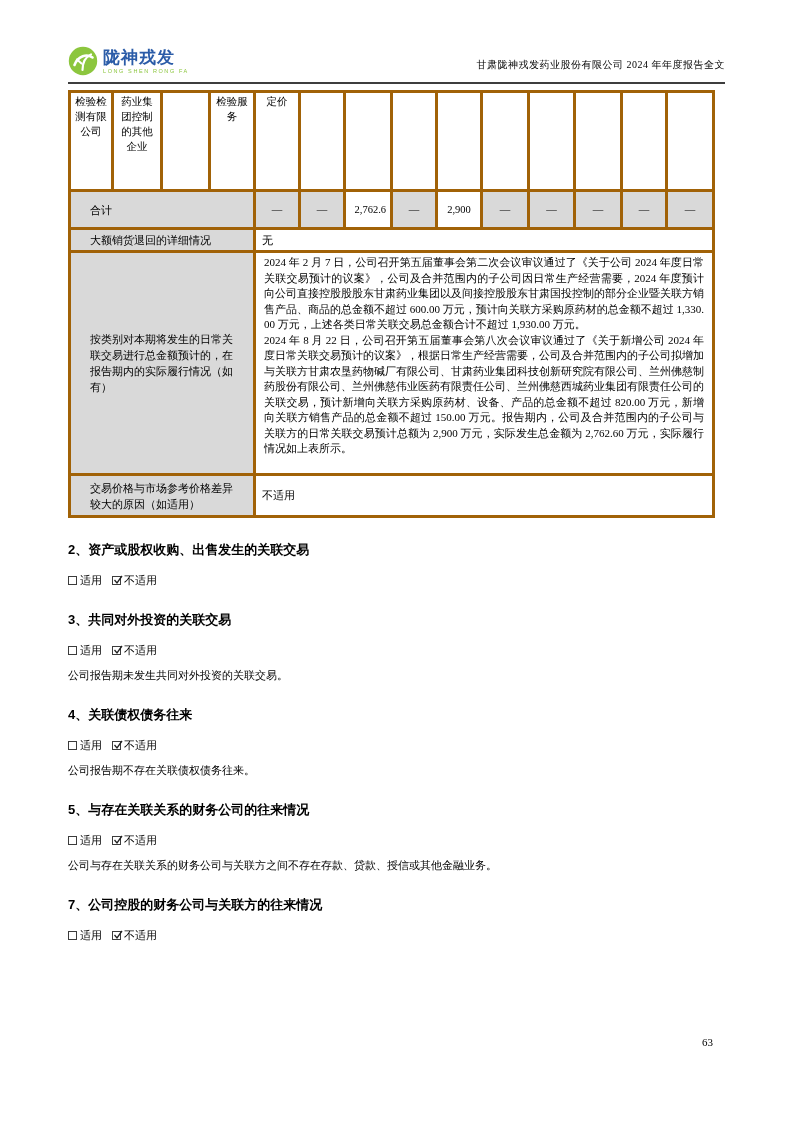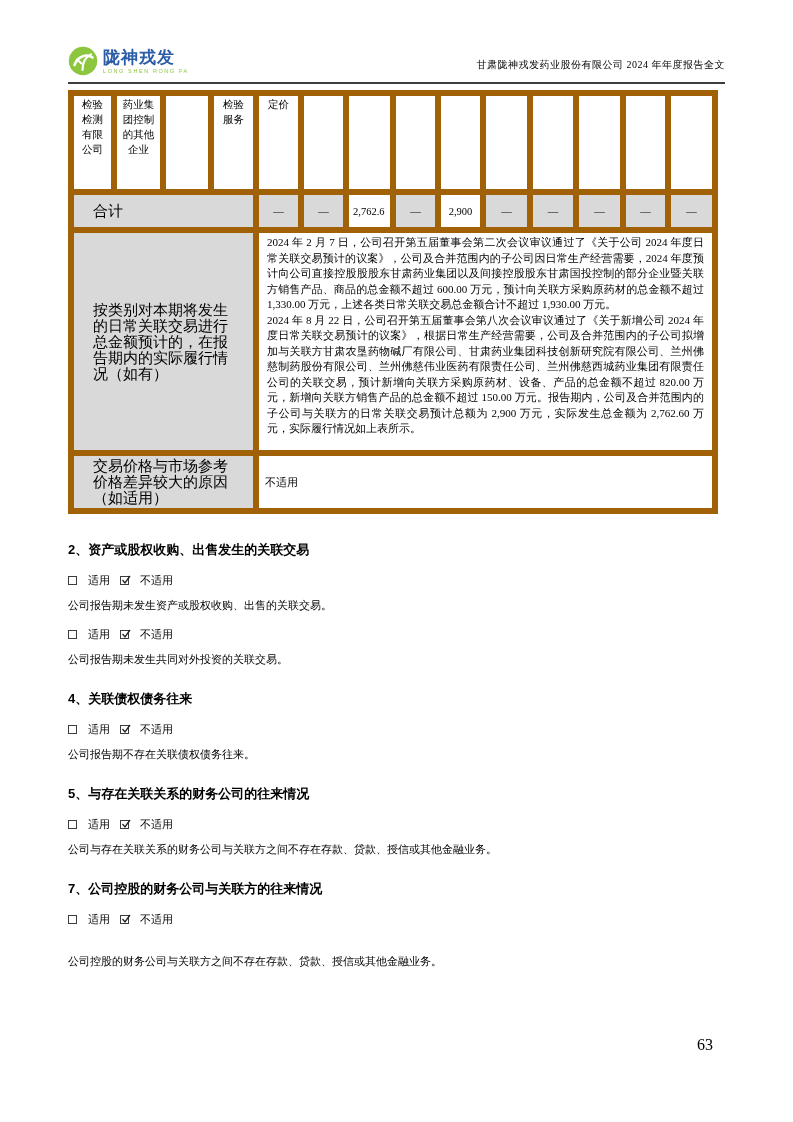--- a/index.html
+++ b/index.html
@@ -17,50 +17,50 @@
   .logo-en{font-family:"Liberation Sans","DejaVu Sans",sans-serif;font-size:5.5px;
     color:#8cc63e;letter-spacing:1.6px;margin-top:2px;}
   .doc-title{position:absolute;right:0;top:14px;font-size:10px;letter-spacing:.5px;}
   .header-rule{position:absolute;left:68px;top:82px;width:657px;height:2px;background:#3d3d3d;}
   
   table.doc-table{
     position:absolute;left:68px;top:90px;width:644px;
     border-collapse:collapse;table-layout:fixed;
   }
   .doc-table td{
-    border:6px solid #a16207;font-size:10.5px;line-height:15px;
+    border:3px solid #a16207;font-size:10.5px;line-height:15px;
     padding:1px 4px;vertical-align:top;word-break:break-all;overflow:hidden;
   }
   .doc-table td.c{text-align:center;}
   .doc-table tr.r1{height:99px;}
   .doc-table tr.r2{height:38px;}
   .doc-table tr.r3{height:20px;}
   .doc-table tr.r4{height:223px;}
   .doc-table tr.r5{height:42px;}
   .doc-table td.grey{background:#d9d9d9;}
-  .doc-table td.lab{background:#d9d9d9;vertical-align:middle;font-size:15px;line-height:16px;padding:2px 19px;}
+  .doc-table td.lab{background:#d9d9d9;vertical-align:middle;font-size:11px;line-height:16px;padding:2px 19px;}
   .doc-table td.num{text-align:center;vertical-align:middle;}
-  .doc-table td.numr{vertical-align:middle;}
+  .doc-table td.numr{text-align:right;vertical-align:middle;}
   .doc-table td.val{vertical-align:middle;font-size:11px;padding:2px 6px;}
   .doc-table td.valtop{vertical-align:top;font-size:11px;padding:2px 8px;}
   .para{font-size:11px;line-height:15.5px;text-align:justify;}
   
   .sections{position:absolute;left:68px;top:530px;width:657px;}
   .sec-title{font-family:"Liberation Sans","DejaVu Sans",sans-serif;font-weight:bold;
     font-size:13px;line-height:19px;margin:22px 0 0 0;}
   .sec-title.first{margin-top:10px;}
   .checkline{font-size:11px;line-height:15px;margin:14px 0 0 0;display:flex;align-items:center;gap:10px;}
-  .checkopt{display:inline-flex;align-items:center;gap:11px;}
+  .checkopt{display:inline-flex;align-items:center;gap:3px;}
   .checkbox{display:inline-block;width:9px;height:9px;border:1px solid #3c3c3c;
     position:relative;background:#fff;box-sizing:border-box;}
   .checkbox svg{position:absolute;left:-1px;top:-3px;}
   .sec-body{font-size:11px;line-height:16px;margin:9px 0 0 0;}
   .sec-body.lastgap{margin-top:26px;}
   
-  .page-number{position:absolute;right:68px;top:1036px;font-size:16px;}
+  .page-number{position:absolute;right:68px;top:1036px;font-size:11px;}
 </style>
 </head>
 <body>
 
 <div class="page">
 
   <div class="header">
     <div class="logo">
       <span class="logo-circle">
         <svg width="30" height="30" viewBox="0 0 30 30">
@@ -119,20 +119,24 @@
       <td class="grey num">—</td>
       <td class="numr">2,762.6</td>
       <td class="grey num">—</td>
       <td class="num">2,900</td>
       <td class="grey num">—</td>
       <td class="grey num">—</td>
       <td class="grey num">—</td>
       <td class="grey num">—</td>
       <td class="grey num">—</td>
     </tr>
+    <tr class="r3">
+      <td colspan="4" class="lab">大额销货退回的详细情况</td>
+      <td colspan="10" class="val">无</td>
+    </tr>
     <tr class="r4">
       <td colspan="4" class="lab">按类别对本期将发生的日常关联交易进行总金额预计的，在报告期内的实际履行情况（如有）</td>
       <td colspan="10" class="valtop">
         <div class="para">2024 年 2 月 7 日，公司召开第五届董事会第二次会议审议通过了《关于公司 2024 年度日常关联交易预计的议案》，公司及合并范围内的子公司因日常生产经营需要，2024 年度预计向公司直接控股股股东甘肃药业集团以及间接控股股东甘肃国投控制的部分企业暨关联方销售产品、商品的总金额不超过 600.00 万元，预计向关联方采购原药材的总金额不超过 1,330.00 万元，上述各类日常关联交易总金额合计不超过 1,930.00 万元。</div>
         <div class="para">2024 年 8 月 22 日，公司召开第五届董事会第八次会议审议通过了《关于新增公司 2024 年度日常关联交易预计的议案》，根据日常生产经营需要，公司及合并范围内的子公司拟增加与关联方甘肃农垦药物碱厂有限公司、甘肃药业集团科技创新研究院有限公司、兰州佛慈制药股份有限公司、兰州佛慈伟业医药有限责任公司、兰州佛慈西城药业集团有限责任公司的关联交易，预计新增向关联方采购原药材、设备、产品的总金额不超过 820.00 万元，新增向关联方销售产品的总金额不超过 150.00 万元。报告期内，公司及合并范围内的子公司与关联方的日常关联交易预计总额为 2,900 万元，实际发生总金额为 2,762.60 万元，实际履行情况如上表所示。</div>
       </td>
     </tr>
     <tr class="r5">
       <td colspan="4" class="lab">交易价格与市场参考价格差异较大的原因（如适用）</td>
       <td colspan="10" class="val">不适用</td>
@@ -150,22 +154,22 @@
       </span>
       <span class="checkopt">
         <span class="checkbox">
           <svg width="12" height="12" viewBox="0 0 12 12">
               <path d="M2.5 6 L5 9 L10 2" stroke="#222" stroke-width="1.3" fill="none"></path>
             </svg>
         </span>
         <span>不适用</span>
       </span>
     </div>
-    <div class="sec-body">公司报告期未发生资产或股权收购、出售的关联交易。</div>
-
+
+    <div class="sec-title">3、共同对外投资的关联交易</div>
     <div class="checkline">
       <span class="checkopt">
         <span class="checkbox"></span>
         <span>适用</span>
       </span>
       <span class="checkopt">
         <span class="checkbox">
           <svg width="12" height="12" viewBox="0 0 12 12">
               <path d="M2.5 6 L5 9 L10 2" stroke="#222" stroke-width="1.3" fill="none"></path>
             </svg>
@@ -217,19 +221,18 @@
       </span>
       <span class="checkopt">
         <span class="checkbox">
           <svg width="12" height="12" viewBox="0 0 12 12">
               <path d="M2.5 6 L5 9 L10 2" stroke="#222" stroke-width="1.3" fill="none"></path>
             </svg>
         </span>
         <span>不适用</span>
       </span>
     </div>
-    <div class="sec-body lastgap">公司控股的财务公司与关联方之间不存在存款、贷款、授信或其他金融业务。</div>
 
   </div>
 
   <div class="page-number">63</div>
 
 </div>
 
 </body></html>

